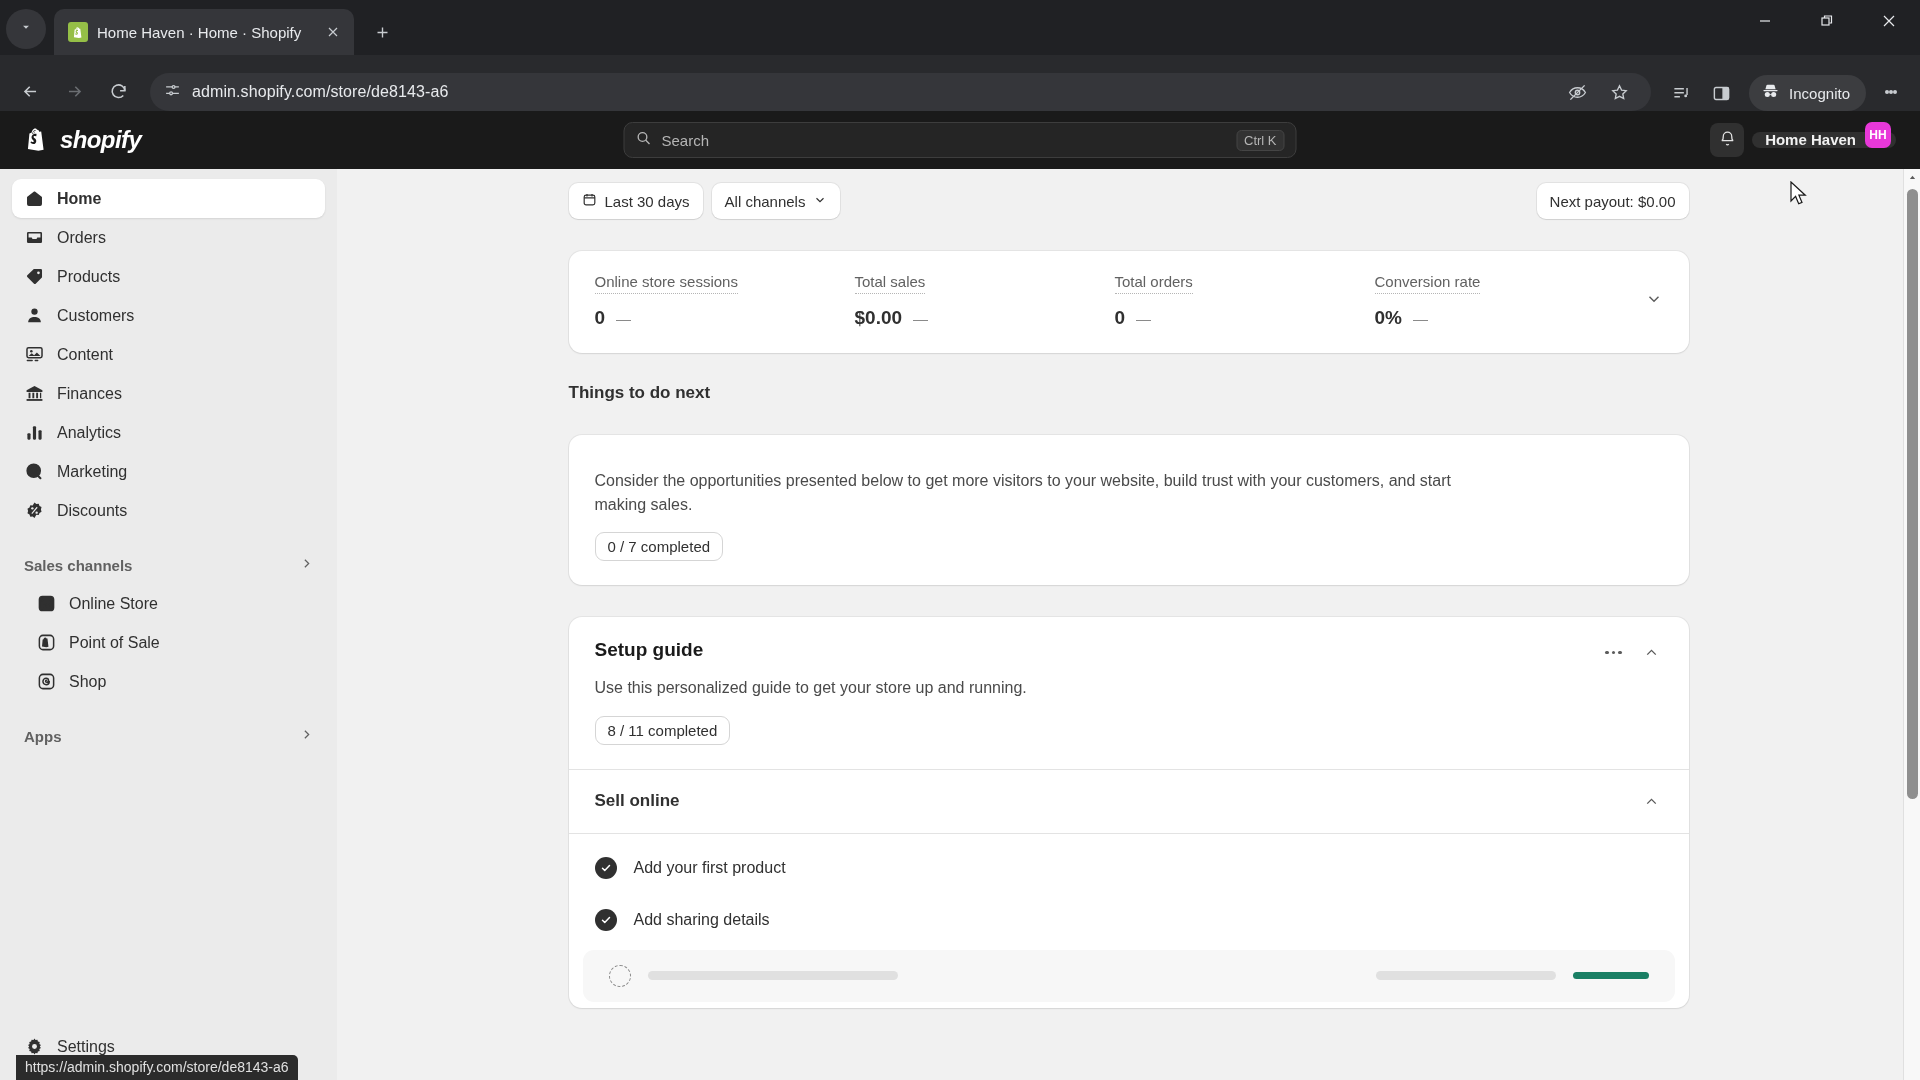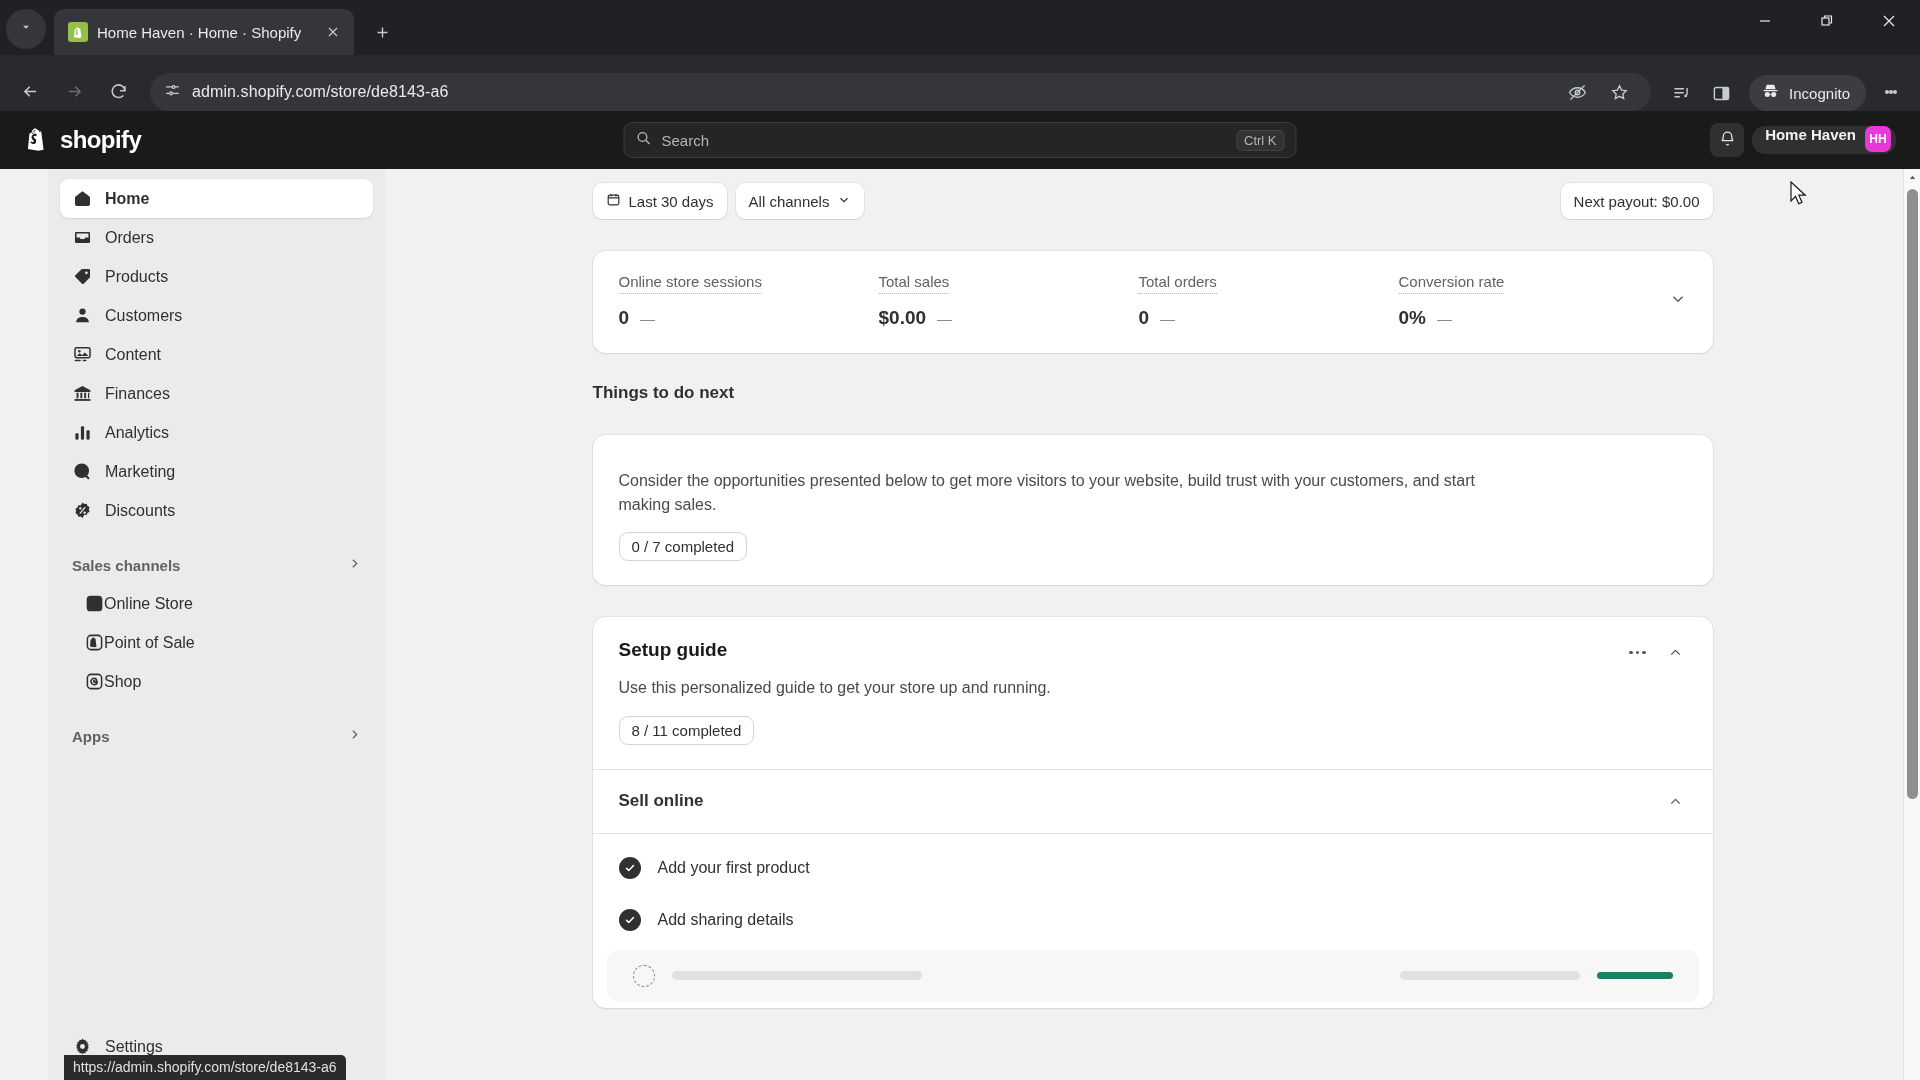--- a/index.html
+++ b/index.html
@@ -95,51 +95,51 @@
   
   .page { flex: 1; display: flex; flex-direction: column; background: #f1f1f1; position: relative; overflow: hidden; }
 
   
   .shop-topbar {
     height: 58px; background: #1a1a1a; display: flex; align-items: center;
     padding: 0 24px; flex: 0 0 58px; position: relative;
   }
   .shop-logo { display: flex; align-items: center; gap: 9px; cursor: pointer; }
   .shop-logo-mark { width: 27px; height: 31px; }
-  .shop-logo-text { color: #ffffff; font-size: 24px; font-weight: 700; letter-spacing: -0.6px; }
+  .shop-logo-text { color: #ffffff; font-size: 24px; font-weight: 700; font-style: italic; letter-spacing: -0.6px; }
   .shop-search {
     position: absolute; left: 50%; transform: translateX(-50%);
     width: 673px; height: 36px; background: #252525; border: 1px solid #3d3d3d;
     border-radius: 9px; display: flex; align-items: center; padding: 0 11px; gap: 10px; cursor: text;
   }
   .shop-search svg { stroke: #b5b5b5; fill: none; }
   .shop-search-ph { color: #b5b5b5; font-size: 15px; flex: 1; }
   .shop-search-kbd {
     color: #b5b5b5; font-size: 13px; background: #323232; border: 1px solid #454545;
     border-radius: 5px; padding: 2px 7px;
   }
   .shop-topbar-right { margin-left: auto; display: flex; align-items: center; gap: 8px; }
   .bell-btn {
     width: 34px; height: 34px; border-radius: 8px; background: #303030;
     display: flex; align-items: center; justify-content: center; cursor: pointer;
   }
   .bell-btn svg { stroke: #e3e3e3; fill: none; }
   .store-pill {
-    height: 28px; background: #303030; border-radius: 13px;
-    display: flex; align-items: flex-start; gap: 9px; padding: 0 5px 0 13px; cursor: pointer;
+    height: 16px; background: #303030; border-radius: 13px;
+    display: flex; align-items: flex-end; gap: 9px; padding: 0 5px 0 13px; cursor: pointer;
   }
   .store-name { color: #f1f1f1; font-size: 15px; font-weight: 600; }
   .store-avatar {
     width: 26px; height: 26px; border-radius: 7px;
     display: flex; align-items: center; justify-content: center;
     color: #ffffff; font-size: 12px; font-weight: 700;
   }
 
   
-  .page-body { flex: 1; display: flex; overflow: hidden; position: relative; padding-left: 48px; }
+  .page-body { flex: 1; display: flex; overflow: hidden; position: relative; }
 
   
   .sidebar {
     width: 337px; flex: 0 0 337px; background: #ebebeb;
     padding: 10px 12px 0 12px; display: flex; flex-direction: column; position: relative;
   }
   .nav-item {
     height: 39px; border-radius: 9px; display: flex; align-items: center;
     gap: 13px; padding: 0 12px; cursor: pointer;
   }
@@ -149,21 +149,21 @@
   .nav-label { color: #303030; font-size: 16px; }
   .nav-item.active .nav-label { font-weight: 600; }
 
   .nav-section {
     display: flex; align-items: center; height: 38px; padding: 0 12px; margin-top: 16px; cursor: pointer;
   }
   .nav-section-title { color: #616161; font-size: 15px; font-weight: 600; }
   .nav-section-chev { margin-left: auto; }
   .nav-section-chev svg { stroke: #616161; fill: none; }
 
-  .nav-sub { height: 39px; border-radius: 9px; display: flex; align-items: center; padding: 0 12px 0 24px; cursor: pointer; }
+  .nav-sub { height: 39px; border-radius: 9px; display: flex; align-items: center; gap: 13px; padding: 0 12px 0 24px; cursor: pointer; }
   .nav-sub .ic { width: 20px; height: 20px; display: flex; align-items: center; justify-content: center; flex: 0 0 20px; }
   .nav-sub .ic svg { fill: #303030; }
 
   .sidebar-bottom { margin-top: auto; padding-bottom: 14px; }
 
   .status-url {
     position: absolute; left: 16px; bottom: 0; background: #2b2b2b;
     color: #e0e0e0; font-size: 14px; padding: 4px 9px 5px 9px;
     border-radius: 0 5px 0 0; white-space: nowrap; z-index: 40; text-align: right;
   }

